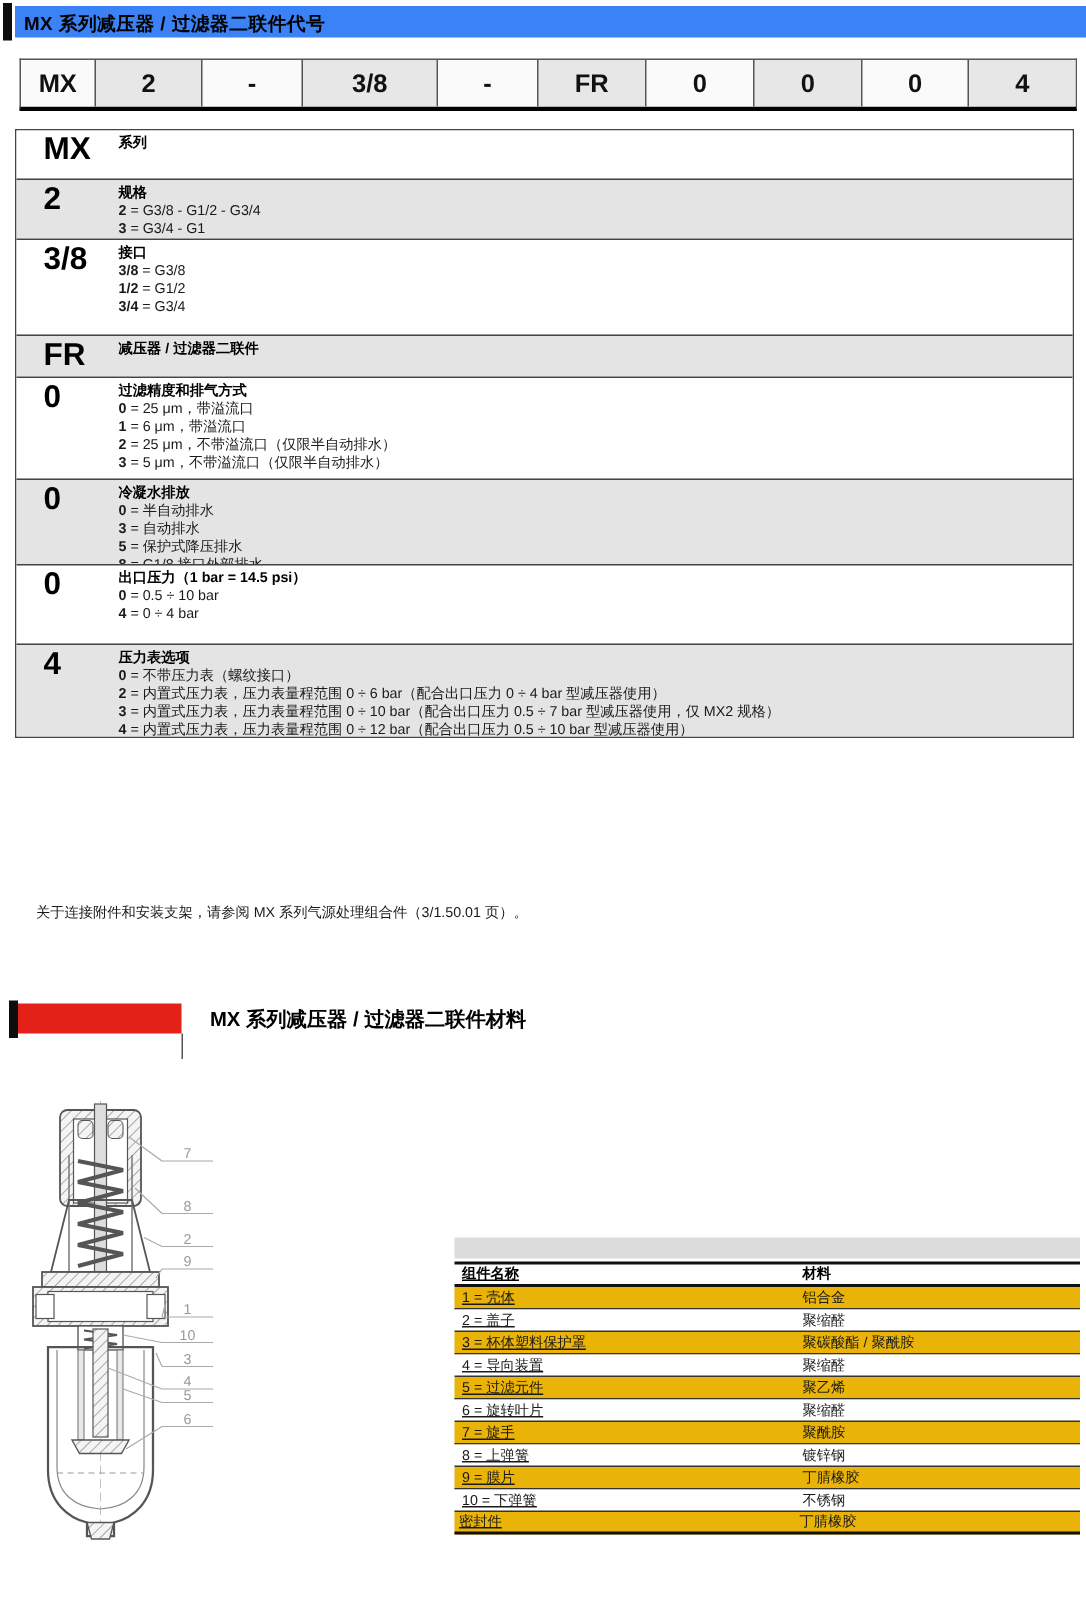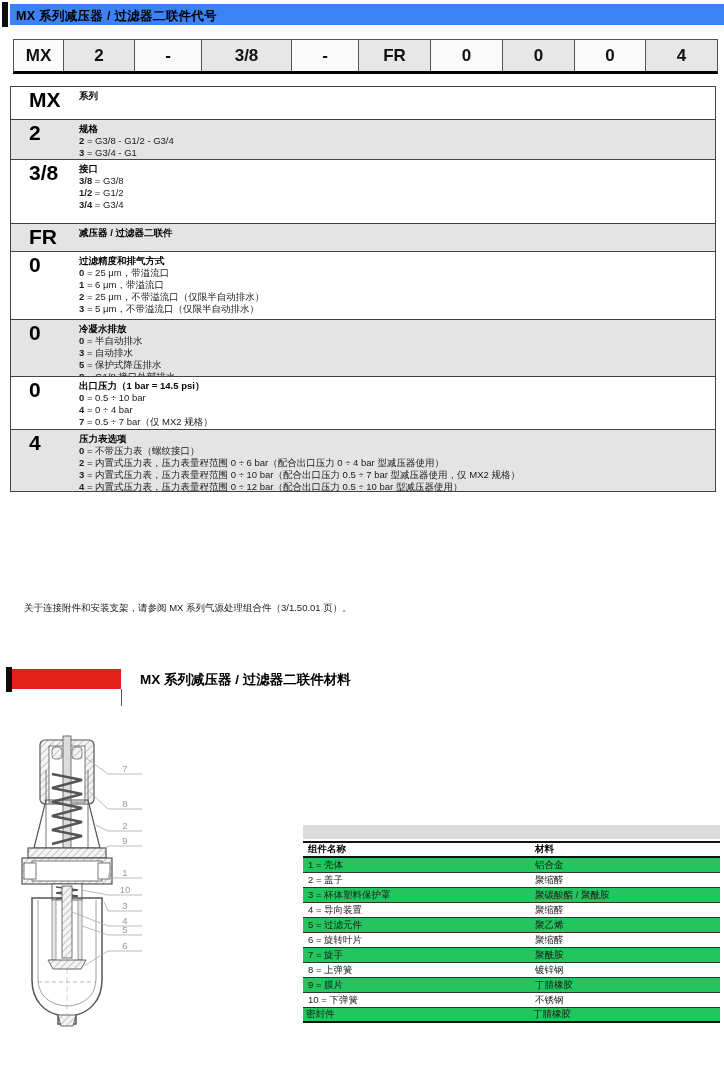--- a/index.html
+++ b/index.html
@@ -42,25 +42,25 @@
 
   
   .drawing{position:absolute;left:8px;top:730px;}
   .callout-num{font-size:9.5px;fill:#9a9a9a;font-family:"Liberation Sans","DejaVu Sans",sans-serif;}
 
   
   .mtable{position:absolute;left:303px;top:825px;width:417px;}
   .mt-band{height:14px;background:#dcdcdc;margin-bottom:2px;}
   .mt-head{display:flex;align-items:center;height:13px;border-top:2px solid #111;border-bottom:2px solid #111;
            font-size:9.5px;font-weight:bold;color:#000;}
-  .mt-c1{width:227px;padding-left:5px;}
+  .mt-c1{width:227px;padding-left:5px;text-decoration:underline;}
   .mt-c2{flex:1;}
   .mt-row{display:flex;align-items:center;height:15px;box-sizing:border-box;border-bottom:1px solid #333;
           font-size:9.5px;color:#1a1a1a;background:#fff;}
-  .mt-row.alt{background:#22c55e;}
+  .mt-row.alt{background:#eab308;}
   .mt-row:last-child{border-bottom:2px solid #111;}
   .mt-row .mt-c1.ind{padding-left:3px;}
 </style>
 </head>
 <body>
 
 <div class="page">
 
   <div class="hdr-tick"></div>
   <div class="hdr">
@@ -129,21 +129,20 @@
           <div class="crow-line"><span class="lk">5</span><span> = 保护式降压排水</span></div>
           <div class="crow-line"><span class="lk">8</span><span> = G1/8 接口外部排水</span></div>
         </div>
       </div>
       <div class="crow" style="height: 53px;">
         <div class="crow-code">0</div>
         <div class="crow-body">
           <div class="crow-title">出口压力（1 bar = 14.5 psi）</div>
           <div class="crow-line"><span class="lk">0</span><span> = 0.5 ÷ 10 bar</span></div>
           <div class="crow-line"><span class="lk">4</span><span> = 0 ÷ 4 bar</span></div>
-          <div class="crow-line"><span class="lk">7</span><span> = 0.5 ÷ 7 bar（仅 MX2 规格）</span></div>
         </div>
       </div>
       <div class="crow alt" style="height: 62px;">
         <div class="crow-code">4</div>
         <div class="crow-body">
           <div class="crow-title">压力表选项</div>
           <div class="crow-line"><span class="lk">0</span><span> = 不带压力表（螺纹接口）</span></div>
           <div class="crow-line"><span class="lk">2</span><span> = 内置式压力表，压力表量程范围 0 ÷ 6 bar（配合出口压力 0 ÷ 4 bar 型减压器使用）</span></div>
           <div class="crow-line"><span class="lk">3</span><span> = 内置式压力表，压力表量程范围 0 ÷ 10 bar（配合出口压力 0.5 ÷ 7 bar 型减压器使用，仅 MX2 规格）</span></div>
           <div class="crow-line"><span class="lk">4</span><span> = 内置式压力表，压力表量程范围 0 ÷ 12 bar（配合出口压力 0.5 ÷ 10 bar 型减压器使用）</span></div>

